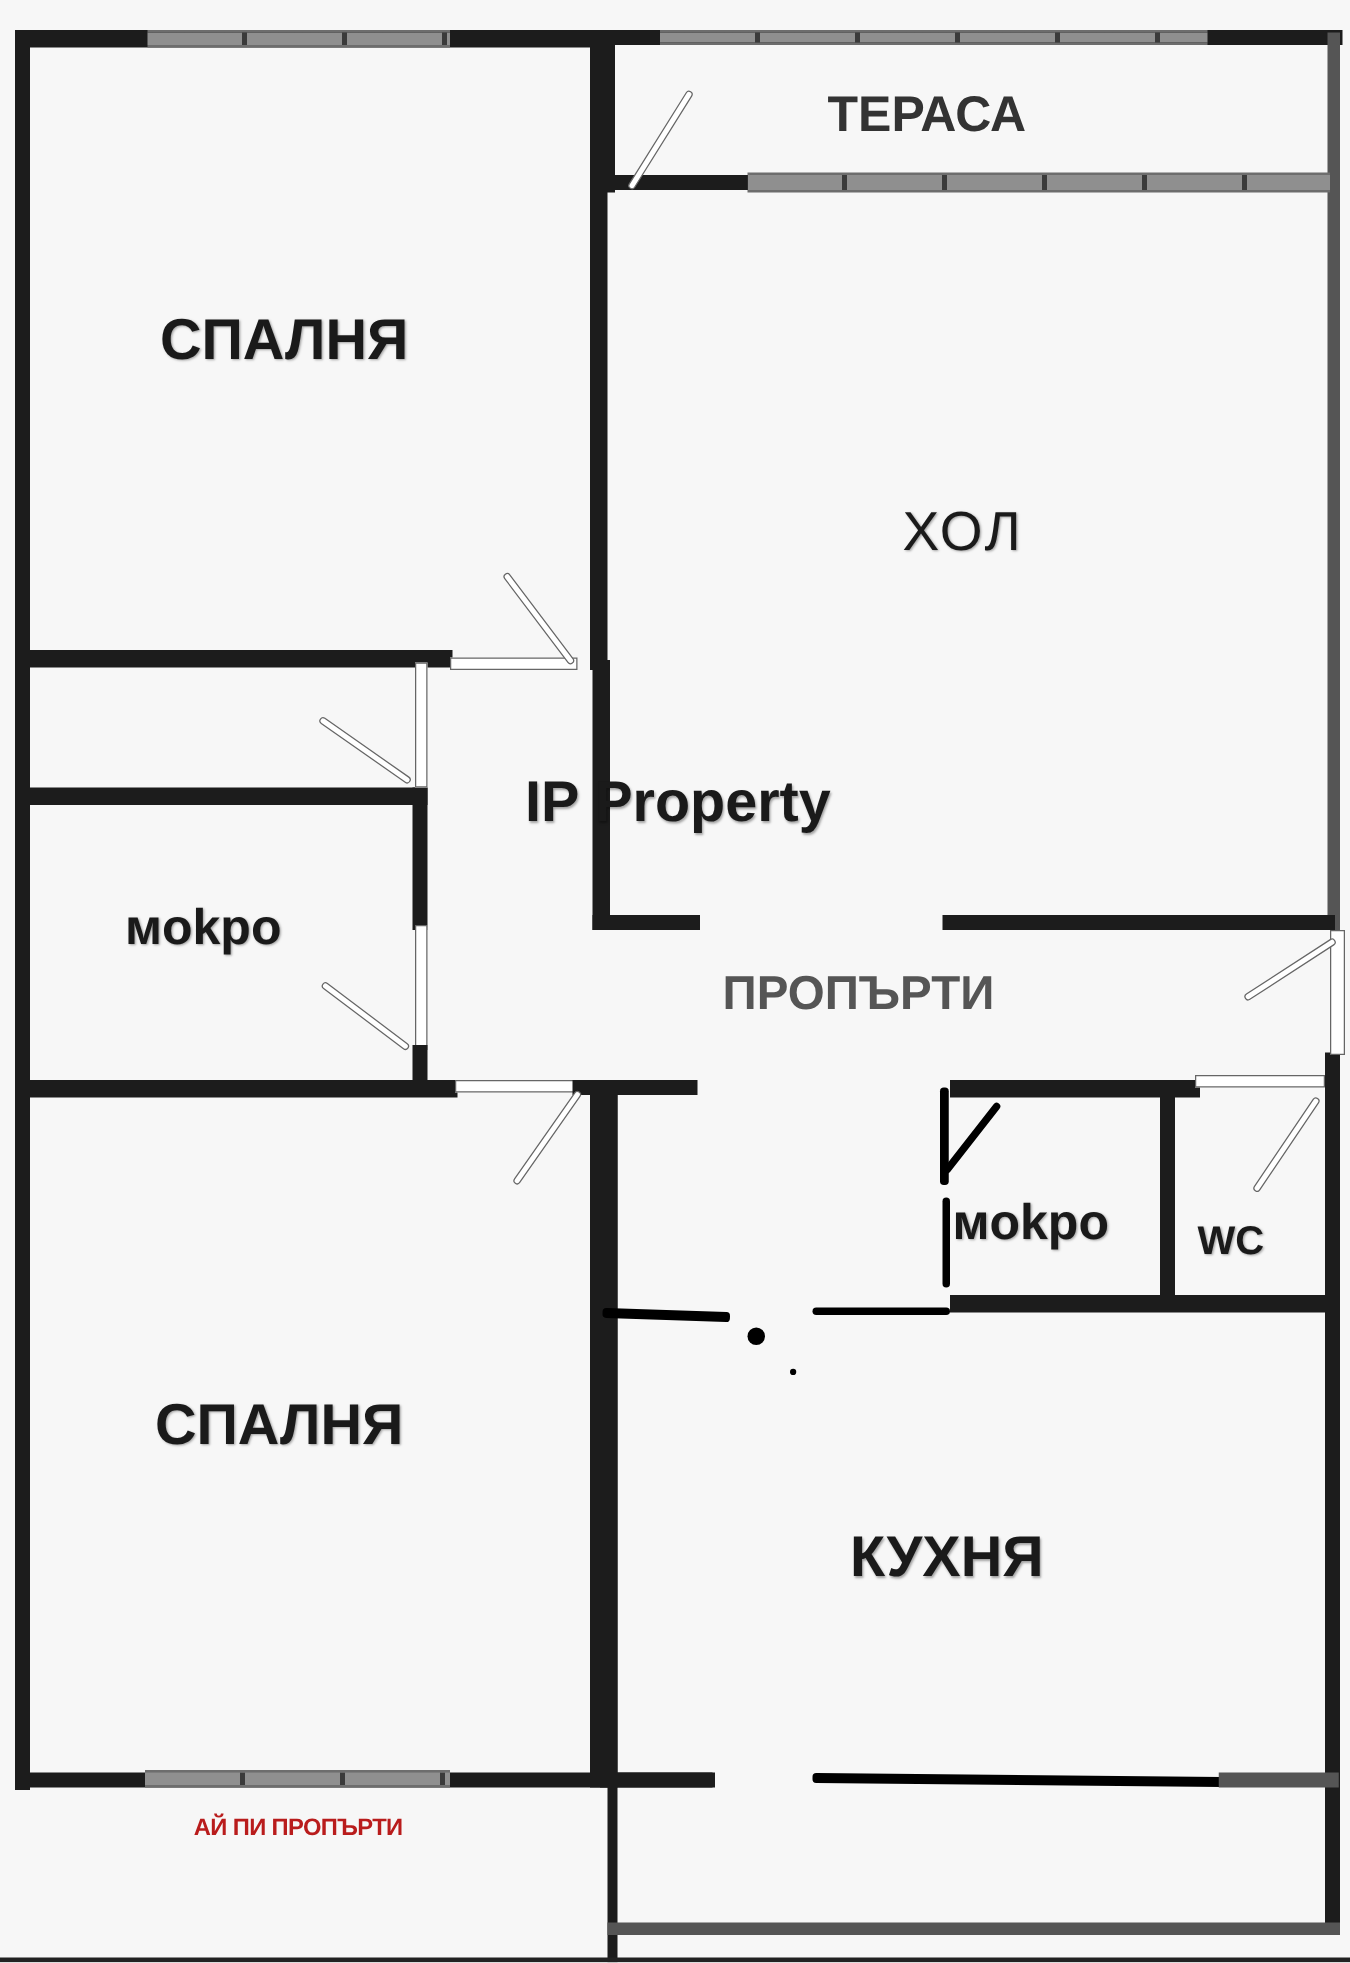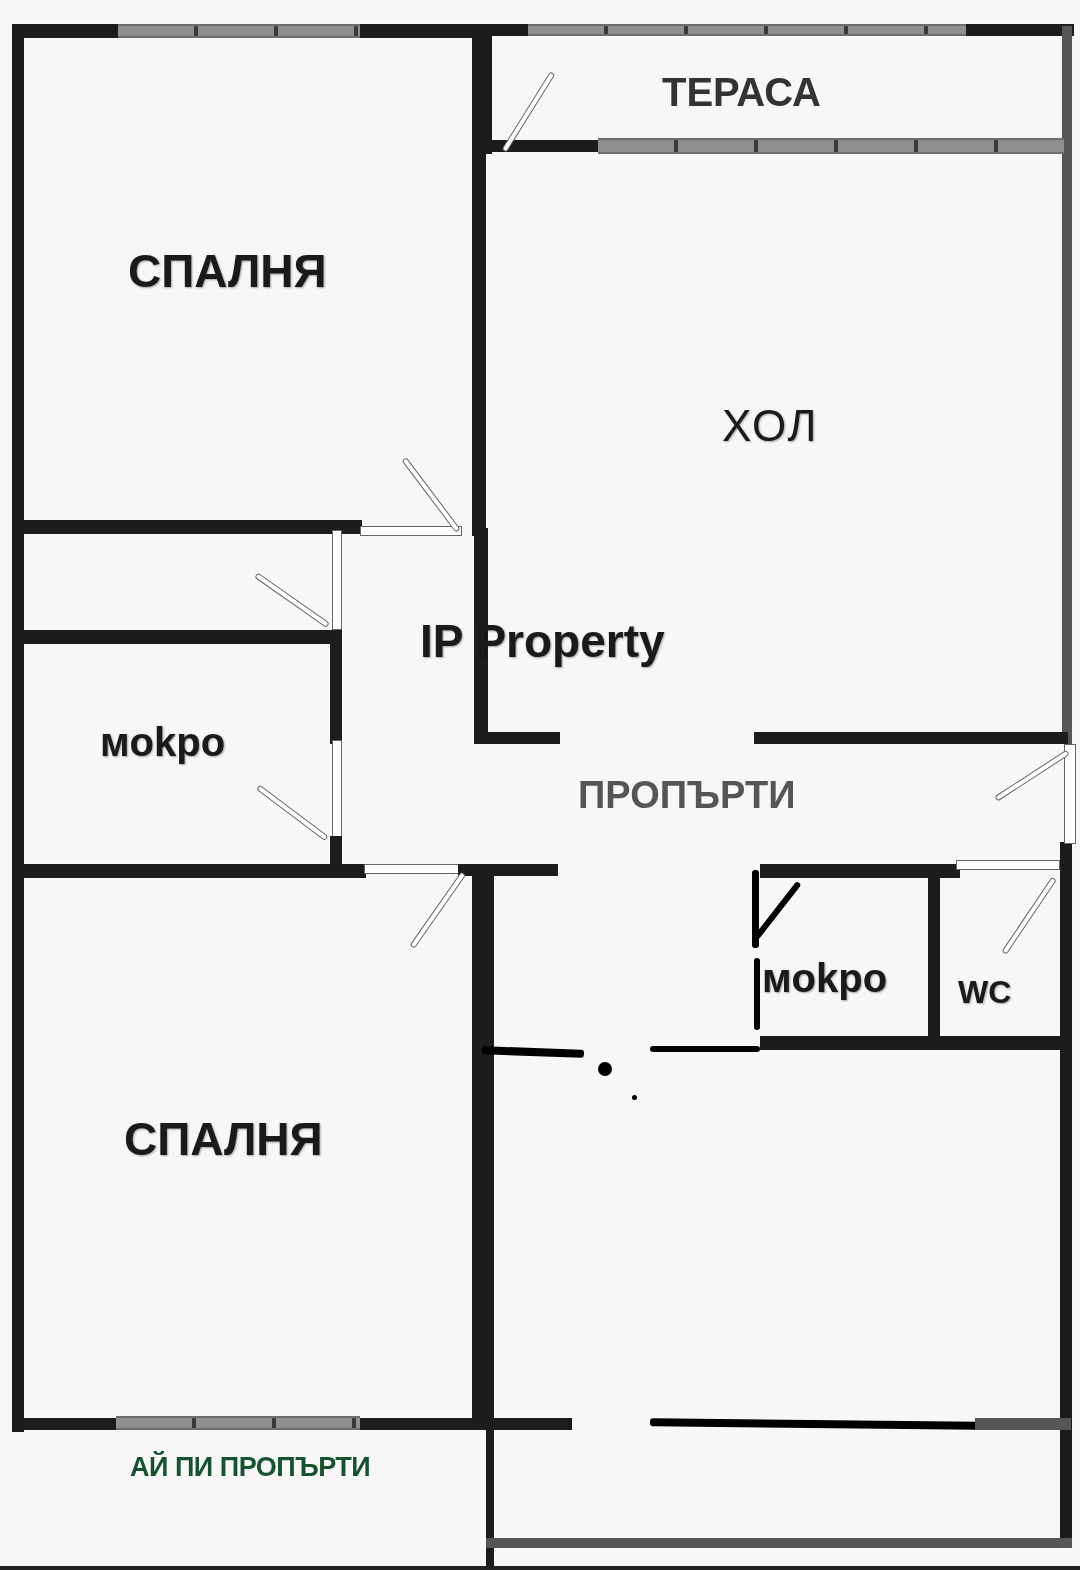--- a/index.html
+++ b/index.html
@@ -4,21 +4,21 @@
 <style>
   html, body { margin: 0; padding: 0; background: #f6f6f6; }
   #canvas { position: relative; width: 1080px; height: 1570px; background: #f7f7f7; overflow: hidden; font-family: "Liberation Sans", "DejaVu Sans", sans-serif; }
   .wall { position: absolute; background: #1c1c1c; }
   .wall.grey { background: #555; }
   .window { position: absolute; background: repeating-linear-gradient(90deg, #8f8f8f 0 76px, #3a3a3a 76px 80px); border-top: 2px solid #6d6d6d; border-bottom: 2px solid #6d6d6d; box-sizing: border-box; }
   .door-leaf { position: absolute; height: 6px; background: #fff; border: 1.5px solid #666; box-sizing: border-box; transform-origin: 0 50%; border-radius: 3px; }
   .door-frame { position: absolute; background: #fff; border: 1.5px solid #666; box-sizing: border-box; }
   .label { position: absolute; color: #1a1a1a; font-weight: bold; white-space: nowrap; text-shadow: 1px 1px 2px rgba(0,0,0,0.35); line-height: 1; text-align: right; }
   .label.light { color: #333; text-shadow: none; }
-  .watermark { position: absolute; color: #14532d; font-weight: bold; font-size: 27px; white-space: nowrap; letter-spacing: -0.5px; }
+  .watermark { position: absolute; color: #b91c1c; font-weight: bold; font-size: 19px; white-space: nowrap; letter-spacing: -0.5px; margin-left: 25px; }
   .scribble { position: absolute; background: #000; border-radius: 3px; }
   .bottom-bar { position: absolute; left: 0; top: 1566px; width: 1080px; height: 4px; background: #222; }
 </style>
 </head>
 <body>
 
 <div id="canvas">
 
   <div class="wall" style="left:12px; top:26px; width:12px; height:1406px;"></div>
   <div class="wall" style="left:12px; top:24px; width:476px; height:14px;"></div>
@@ -89,18 +89,19 @@
   <div class="door-leaf" style="left:1004px; top:950px; width:90px; transform: rotate(-56deg);"></div>
 
   <div class="label" style="left:128px; top:248px; font-size:46px;">СПАЛНЯ</div>
   <div class="label light" style="left:662px; top:72px; font-size:40px; font-weight:bold;">ТЕРАСА</div>
   <div class="label" style="left:722px; top:404px; font-size:44px; font-weight:normal; letter-spacing:2px;">ХОЛ</div>
   <div class="label" style="left:100px; top:722px; font-size:40px;">мokpo</div>
   <div class="label light" style="left:578px; top:776px; font-size:38px; color:#555;">ПРОПЪРТИ</div>
   <div class="label" style="left:762px; top:958px; font-size:40px;">мokpo</div>
   <div class="label" style="left:958px; top:976px; font-size:32px;">WC</div>
   <div class="label" style="left:124px; top:1116px; font-size:46px;">СПАЛНЯ</div>
+  <div class="label" style="left:680px; top:1222px; font-size:46px;">КУХНЯ</div>
 
   <div class="label" style="left:420px; top:618px; font-size:46px;">IP Property</div>
   <div class="watermark" style="left:130px; top:1452px;">АЙ ПИ ПРОПЪРТИ</div>
 
   <div class="bottom-bar"></div>
 </div>
 
 </body></html>

